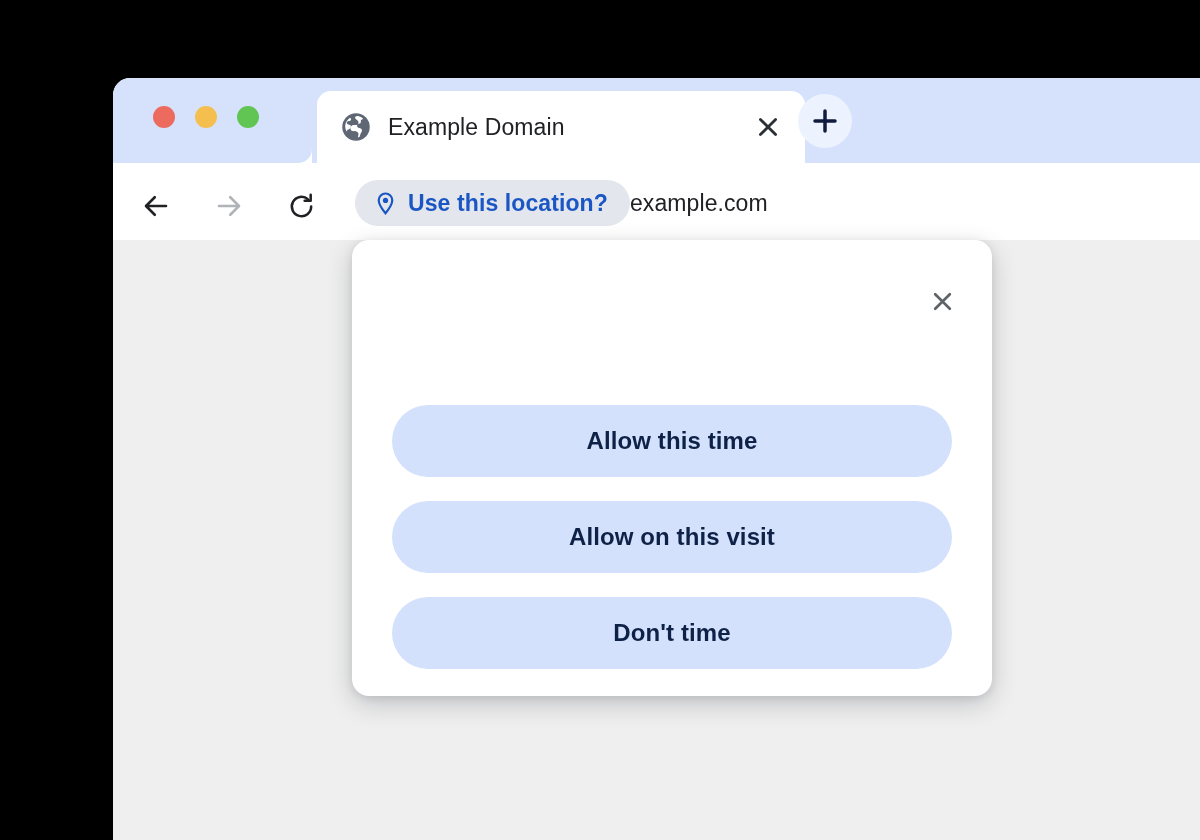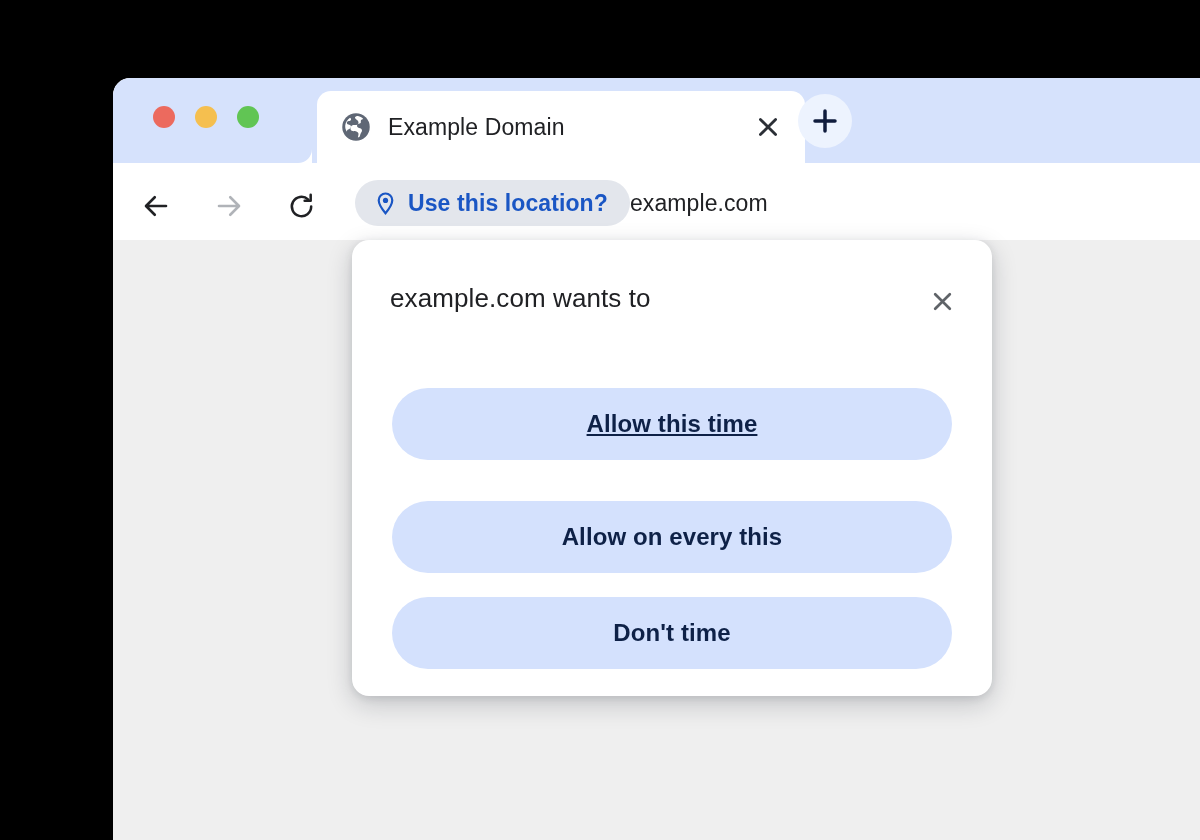--- a/index.html
+++ b/index.html
@@ -269,21 +269,21 @@
     font-family: "Liberation Sans", sans-serif;
     font-size: 24px;
     font-weight: bold;
     letter-spacing: 0.1px;
     cursor: pointer;
     display: flex;
     align-items: center;
     justify-content: center;
     padding: 0;
   }
-  #action-allow-once  { top: 148px; text-decoration: underline; }
+  #action-allow-once  { top: 165px; }
   #action-allow-every { top: 261px; }
   #action-deny        { top: 357px; }
 </style>
 </head>
 <body>
 
 <div id="stage">
 
   <div id="browser-window">
 
@@ -352,29 +352,28 @@
         </div>
         <span id="omnibox-url">example.com</span>
       </div>
     </div>
 
     <div id="page-content"></div>
   </div>
 
   <div id="permission-dialog">
 
-    <div id="dialog-title">example.com wants to</div>
 
     <div id="dialog-close">
       <svg viewBox="0 0 24 24" width="27" height="27">
         <path d="M5.5 5.5 L18.5 18.5 M18.5 5.5 L5.5 18.5" stroke="#5f6368" stroke-width="2.4" stroke-linecap="round"></path>
       </svg>
     </div>
 
 
     <button id="action-allow-once" class="dialog-action">Allow this time</button>
 
-    <button id="action-allow-every" class="dialog-action">Allow on every this</button>
+    <button id="action-allow-every" class="dialog-action">Allow on this visit</button>
 
     <button id="action-deny" class="dialog-action">Don't time</button>
   </div>
 
 </div>
 
 </body></html>

